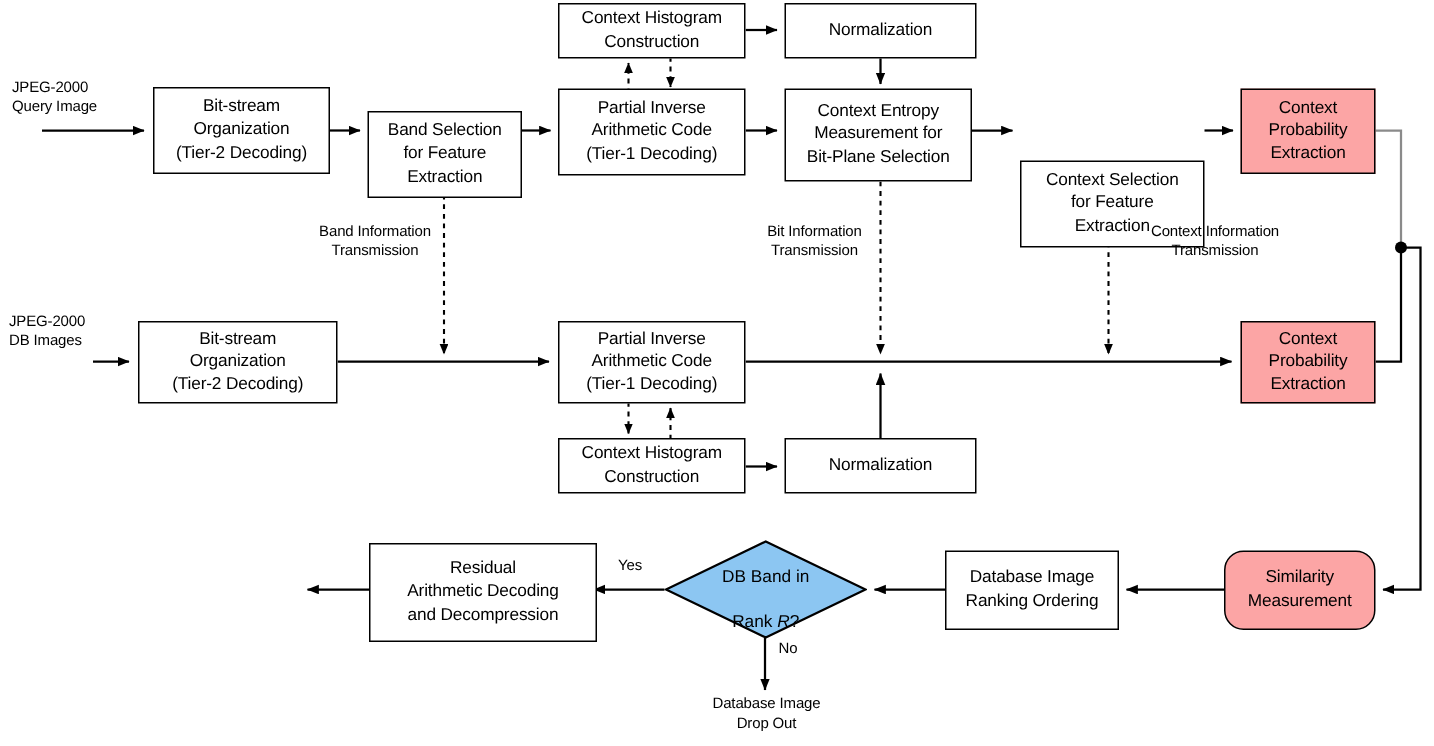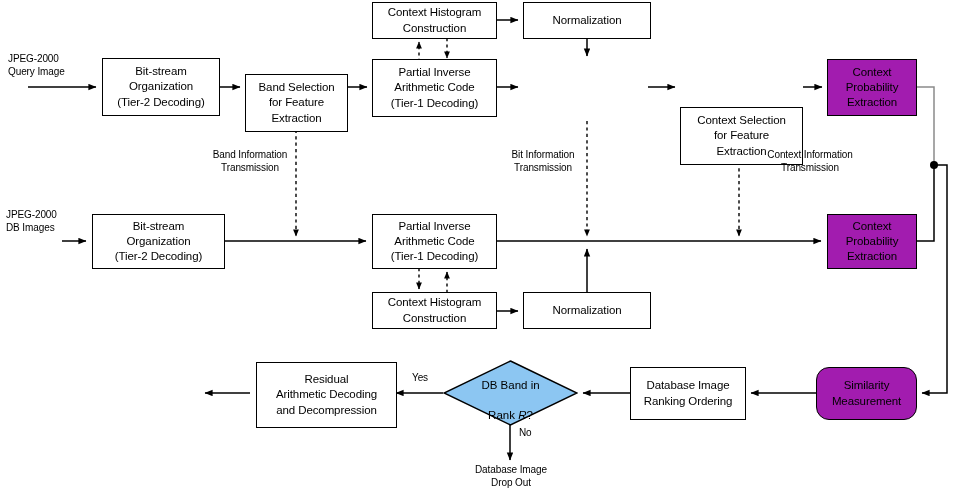--- a/index.html
+++ b/index.html
@@ -24,21 +24,21 @@
     align-items: center;
     justify-content: center;
     text-align: center;
     font-size: 11.5px;
     line-height: 1.32;
     color: #000000;
     white-space: pre-line;
     letter-spacing: -0.1px;
   }
   .box.blue {
-    background: #a21caf;
+    background: #fca5a5;
     text-align: center;
   }
   .freetext {
     position: absolute;
     font-size: 10px;
     line-height: 1.32;
     color: #000000;
     text-align: center;
     white-space: pre-line;
     letter-spacing: -0.1px;
@@ -145,20 +145,23 @@
 (Tier-2 Decoding)</div>
 
   <div class="box" style="left:245px; top:74px; width:103px; height:58px;">Band Selection
 for Feature
 Extraction</div>
 
   <div class="box" style="left:372px; top:59px; width:125px; height:58px;">Partial Inverse
 Arithmetic Code
 (Tier-1 Decoding)</div>
 
+  <div class="box" style="left:523px; top:59px; width:125px; height:62px;">Context Entropy
+Measurement for
+Bit-Plane Selection</div>
 
   <div class="box" style="left:680px; top:59px; width:123px; height:58px;margin-top:48px;">Context Selection
 for Feature
 Extraction</div>
 
   <div class="box blue" style="left:827px; top:59px; width:90px; height:57px;">Context
 Probability
 Extraction</div>
 
   <div class="box" style="left:372px; top:2px; width:125px; height:37px;">Context Histogram
@@ -176,21 +179,21 @@
 
   <div class="box blue" style="left:827px; top:214px; width:90px; height:55px;">Context
 Probability
 Extraction</div>
 
   <div class="box" style="left:372px; top:292px; width:125px; height:37px;">Context Histogram
 Construction</div>
 
   <div class="box" style="left:523px; top:292px; width:128px; height:37px;">Normalization</div>
 
-  <div class="box" style="left:256px; top:362px; width:141px; height:66px;">Residual
+  <div class="box" style="left:246px; top:362px; width:152px; height:66px;">Residual
 Arithmetic Decoding
 and Decompression</div>
 
   <div class="box" style="left:630px; top:367px; width:116px; height:53px;">Database Image
 Ranking Ordering</div>
 
   <div class="box blue" style="left:816px; top:367px; width:101px; height:53px;border-radius:13px;">Similarity
 Measurement</div>
 
   <div class="diamond-wrap" style="left:443px; top:360px; width:135px; height:66px;">

